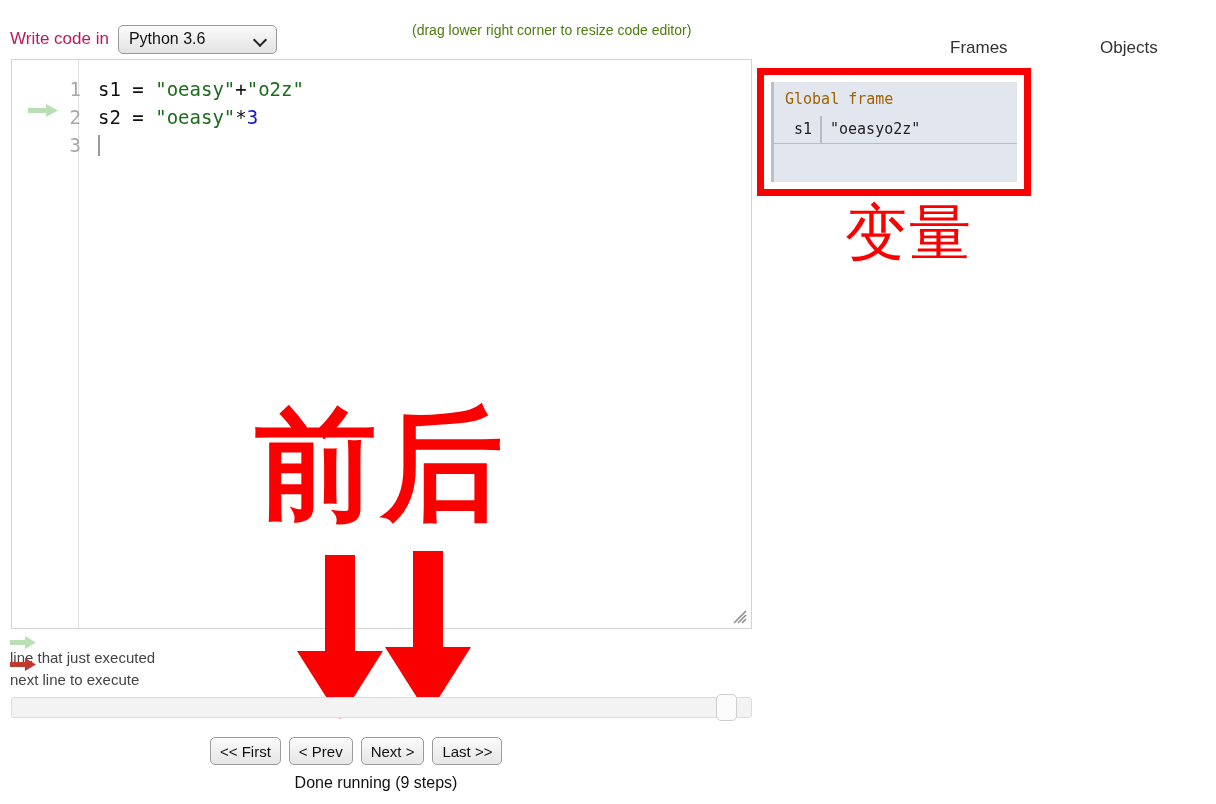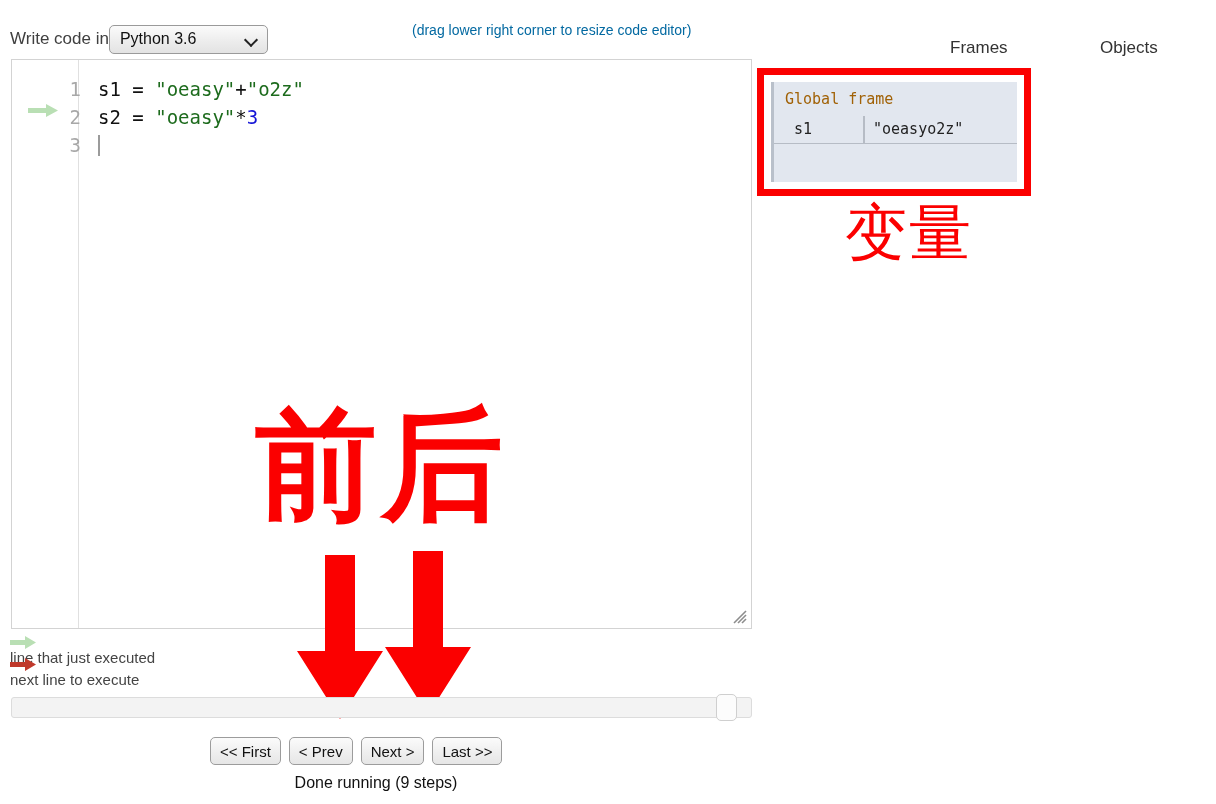--- a/index.html
+++ b/index.html
@@ -20,22 +20,22 @@
   .topbar {
     position: absolute;
     left: 10px;
     top: 22px;
     height: 34px;
     display: flex;
     align-items: center;
   }
   .write-label {
     font-size: 17px;
-    color: #404040;
-    margin-right: 0;
+    color: #be185d;
+    margin-right: 9px;
     white-space: nowrap;
   }
   .lang-select {
     width: 159px;
     height: 29px;
     border: 1px solid #9a9a9a;
     border-radius: 5px;
     background: linear-gradient(to bottom, #fbfbfb 0%, #ededed 55%, #e3e3e3 100%);
     display: flex;
     align-items: center;
@@ -61,21 +61,21 @@
     height: 8px;
     border-right: 2px solid #222;
     border-bottom: 2px solid #222;
     transform: rotate(45deg);
   }
   .resize-hint {
     position: absolute;
     left: 412px;
     top: 22px;
     font-size: 14px;
-    color: #0369a1;
+    color: #4d7c0f;
     white-space: nowrap;
   }
 
   
   .frames-hdr {
     position: absolute;
     left: 950px;
     top: 38px;
     font-size: 17px;
     color: #333;
@@ -195,21 +195,20 @@
     font-size: 15px;
     color: #a16207;
     padding-left: 11px;
     margin-bottom: 7px;
   }
   .var-row {
     display: flex;
     align-items: flex-end;
     height: 28px;
     border-bottom: 1px solid #c9ced6;
-    gap: 43px;
   }
   .var-row:last-child { border-bottom: 1px solid #b6bcc5; }
   .var-name {
     width: 46px;
     flex: 0 0 auto;
     text-align: right;
     padding-right: 8px;
     font-size: 15px;
     color: #222;
     line-height: 27px;

